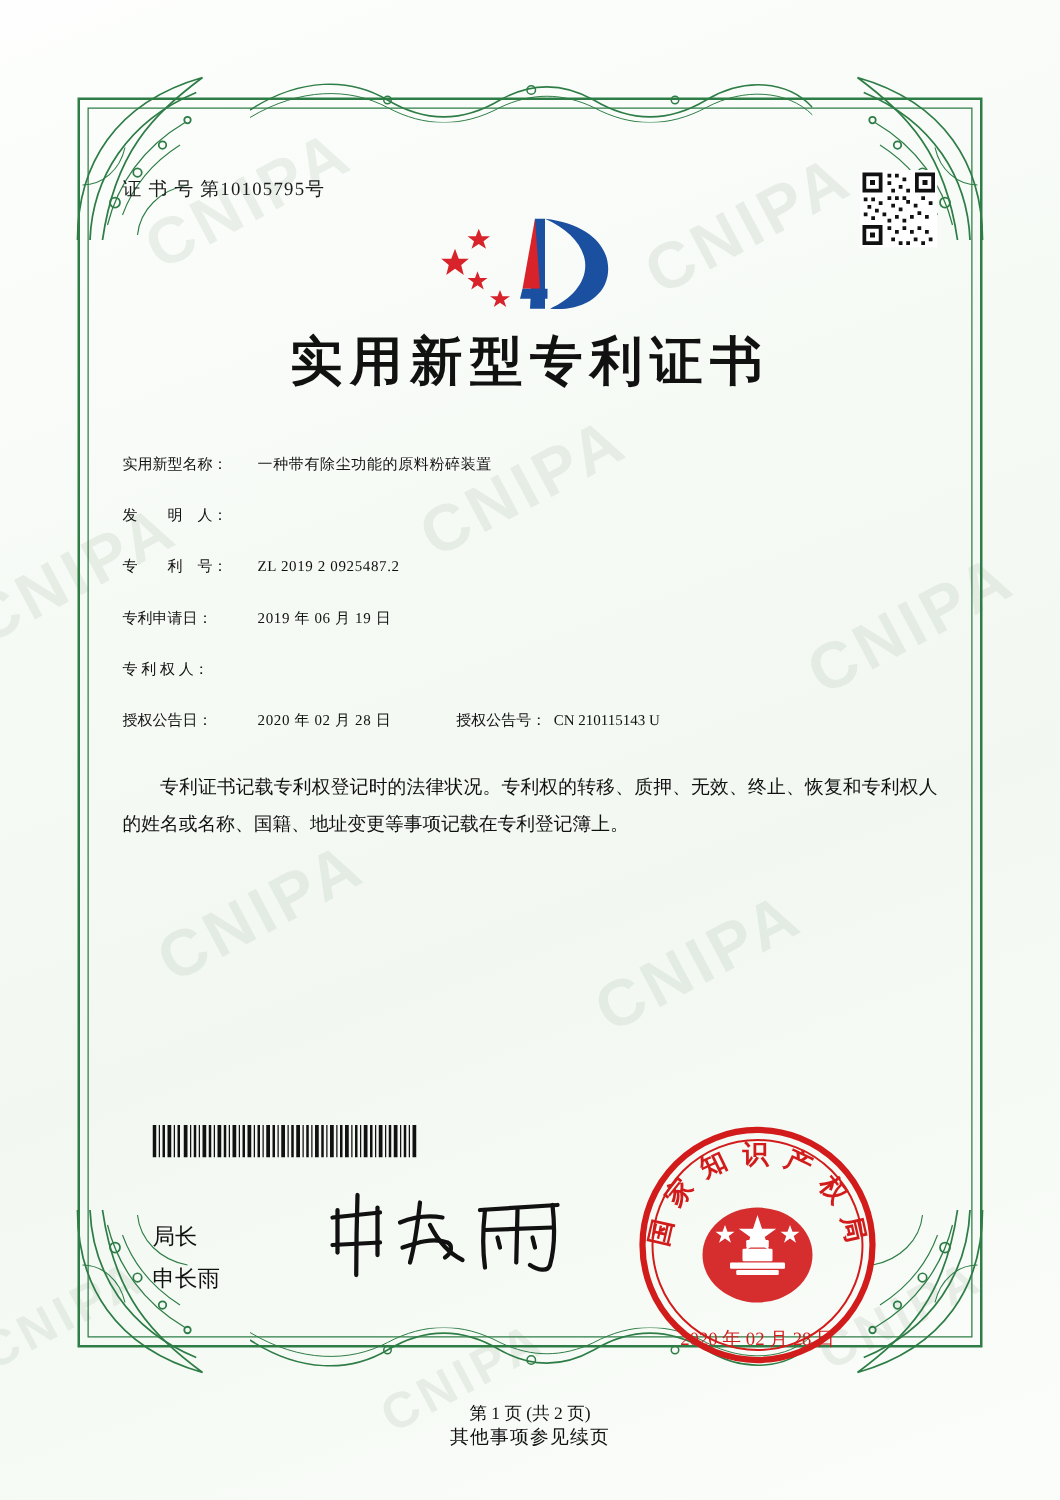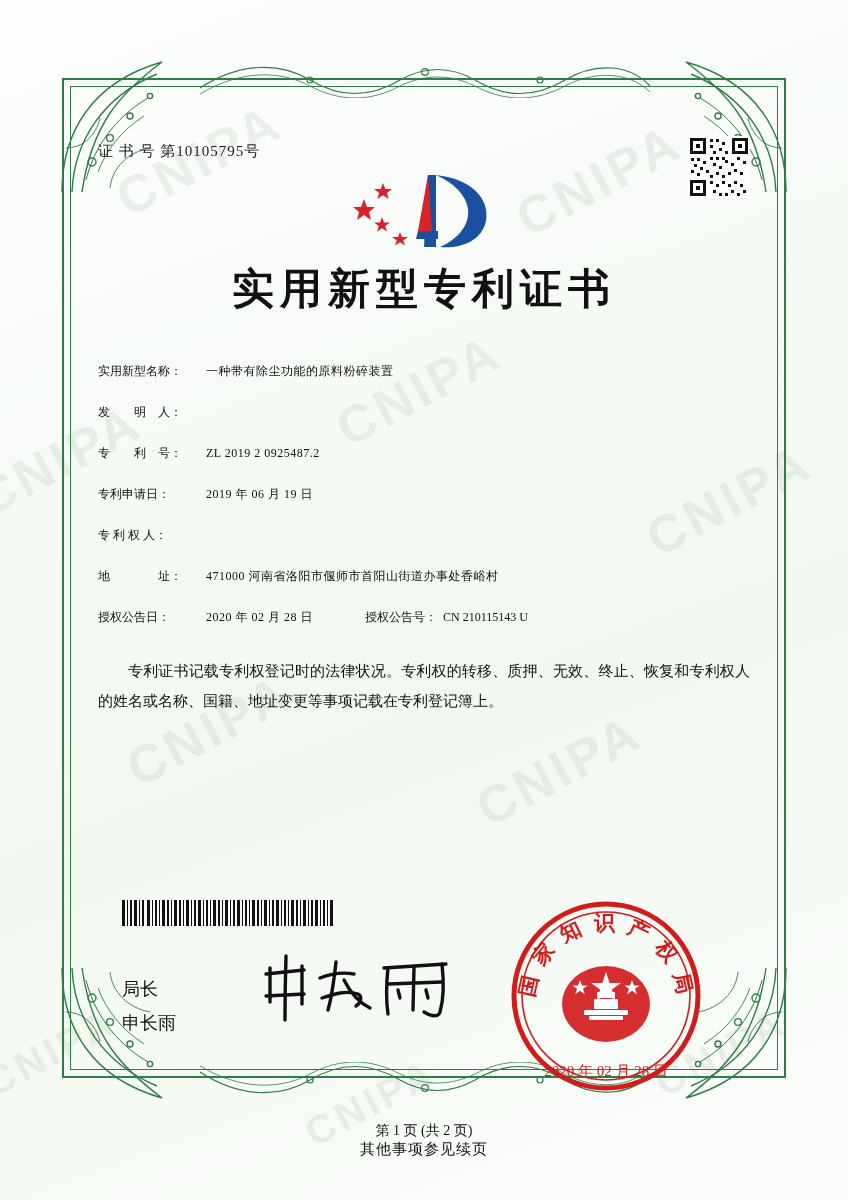--- a/index.html
+++ b/index.html
@@ -436,24 +436,20 @@
 
       <div class="field-row">
         <div class="field-label">专利申请日：</div>
         <div class="field-value">2019 年 06 月 19 日</div>
       </div>
 
       <div class="field-row">
         <div class="field-label">专 利 权 人：</div>
       </div>
 
-      <div class="field-row">
-        <div class="field-label">地　　　　址：</div>
-        <div class="field-value">471000 河南省洛阳市偃师市首阳山街道办事处香峪村</div>
-      </div>
 
       <div class="field-row dual">
         <div class="field-label">授权公告日：</div>
         <div class="field-value">2020 年 02 月 28 日</div>
         <div class="field-extra-label">授权公告号：</div>
         <div class="field-extra-value">CN 210115143 U</div>
       </div>
 
     </div>
 

